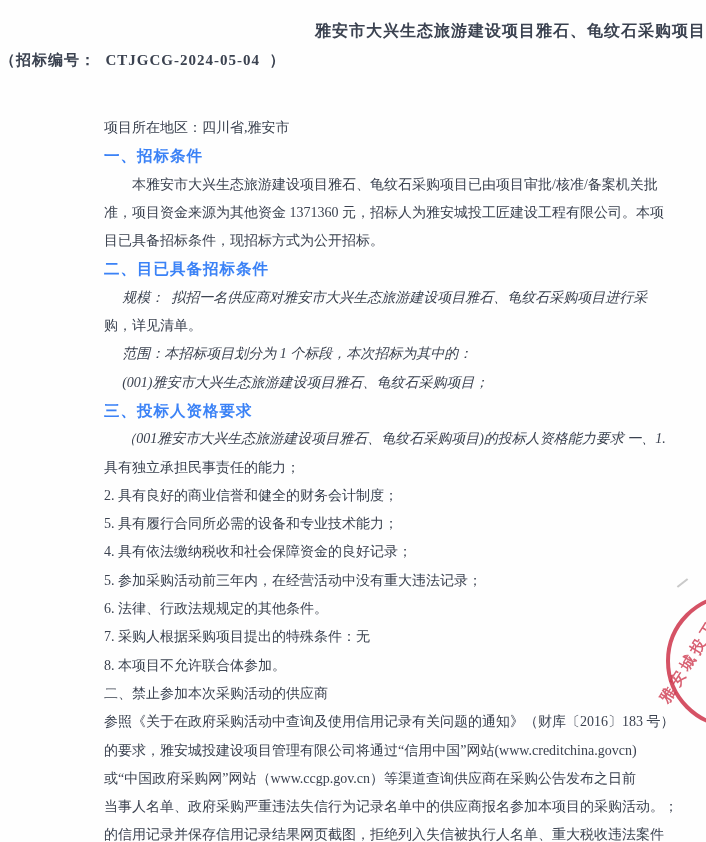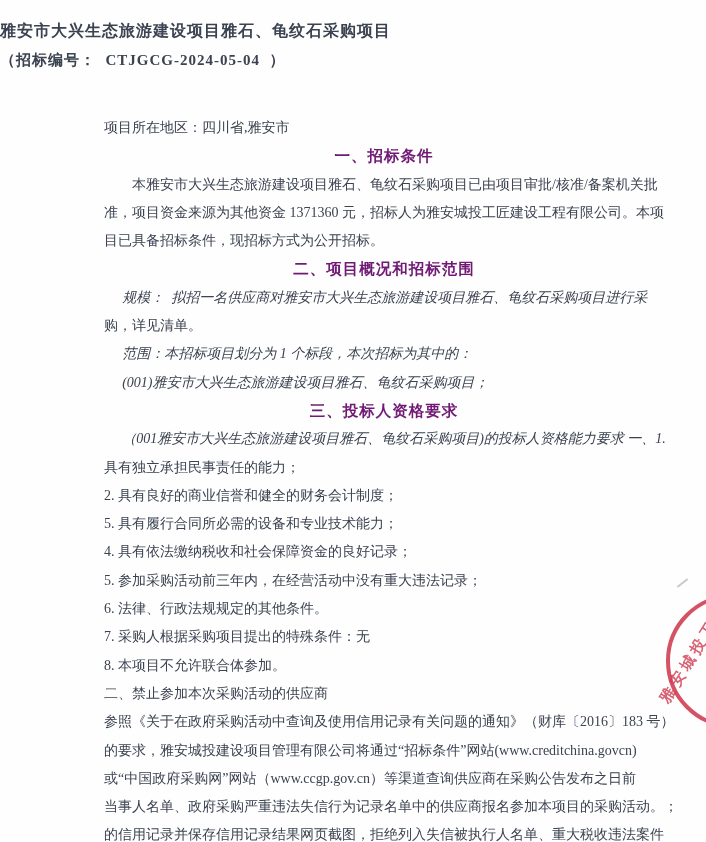--- a/index.html
+++ b/index.html
@@ -6,35 +6,35 @@
   .page{
     position:relative;
     width:706px;height:842px;
     background:#fefefe;
     overflow:hidden;
     font-family:"Liberation Serif","DejaVu Serif",serif;
     color:#3b4250;
   }
   .doc-title{
     position:absolute;top:21px;left:0;width:706px;
-    text-align:left;
+    text-align:right;
     font-size:16px;font-weight:bold;letter-spacing:1px;
     white-space:pre;
   }
   .doc-subtitle{
     position:absolute;top:51px;left:0;width:706px;
     font-size:15px;font-weight:bold;letter-spacing:1px;
     white-space:pre;
   }
   .content{
     position:absolute;left:104px;top:107px;width:560px;
     font-size:14px;line-height:28.3px;margin-top:7px;
   }
   .line{white-space:pre;height:28.3px;overflow:visible;}
-  .heading{font-weight:bold;font-size:15.5px;letter-spacing:1px;font-family:"Liberation Sans","DejaVu Sans",sans-serif;color:#701a75;text-align:center;}
+  .heading{font-weight:bold;font-size:15.5px;letter-spacing:1px;font-family:"Liberation Sans","DejaVu Sans",sans-serif;color:#3b82f6;}
   .indent{padding-left:2em;}
   .indent-sm{padding-left:1.3em;font-style:italic;}
   
   .seal-circle{
     position:absolute;left:666px;top:594px;
     width:126px;height:126px;
     border:4px solid #cf3a50;border-radius:50%;
     opacity:.88;
   }
   .seal-text{
@@ -61,39 +61,39 @@
 
   <div class="content">
 
     <div class="line">项目所在地区：四川省,雅安市</div>
 
     <div class="line heading">一、招标条件</div>
     <div class="line indent">本雅安市大兴生态旅游建设项目雅石、龟纹石采购项目已由项目审批/核准/备案机关批</div>
     <div class="line">准，项目资金来源为其他资金 1371360 元，招标人为雅安城投工匠建设工程有限公司。本项</div>
     <div class="line">目已具备招标条件，现招标方式为公开招标。</div>
 
-    <div class="line heading">二、项目概况和招标范围</div>
+    <div class="line heading">二、目已具备招标条件</div>
     <div class="line indent-sm">规模：  拟招一名供应商对雅安市大兴生态旅游建设项目雅石、龟纹石采购项目进行采</div>
     <div class="line">购，详见清单。</div>
     <div class="line indent-sm">范围：本招标项目划分为 1 个标段，本次招标为其中的：</div>
     <div class="line indent-sm">(001)雅安市大兴生态旅游建设项目雅石、龟纹石采购项目；</div>
 
     <div class="line heading">三、投标人资格要求</div>
     <div class="line indent-sm">（001雅安市大兴生态旅游建设项目雅石、龟纹石采购项目)的投标人资格能力要求 一、1.</div>
     <div class="line">具有独立承担民事责任的能力；</div>
     <div class="line">2. 具有良好的商业信誉和健全的财务会计制度；</div>
     <div class="line">5. 具有履行合同所必需的设备和专业技术能力；</div>
     <div class="line">4. 具有依法缴纳税收和社会保障资金的良好记录；</div>
     <div class="line">5. 参加采购活动前三年内，在经营活动中没有重大违法记录；</div>
     <div class="line">6. 法律、行政法规规定的其他条件。</div>
     <div class="line">7. 采购人根据采购项目提出的特殊条件：无</div>
     <div class="line">8. 本项目不允许联合体参加。</div>
     <div class="line">二、禁止参加本次采购活动的供应商</div>
     <div class="line">参照《关于在政府采购活动中查询及使用信用记录有关问题的通知》（财库〔2016〕183 号）</div>
-    <div class="line">的要求，雅安城投建设项目管理有限公司将通过“招标条件”网站(www.creditchina.govcn)</div>
+    <div class="line">的要求，雅安城投建设项目管理有限公司将通过“信用中国”网站(www.creditchina.govcn)</div>
     <div class="line">或“中国政府采购网”网站（www.ccgp.gov.cn）等渠道查询供应商在采购公告发布之日前</div>
     <div class="line">当事人名单、政府采购严重违法失信行为记录名单中的供应商报名参加本项目的采购活动。；</div>
     <div class="line">的信用记录并保存信用记录结果网页截图，拒绝列入失信被执行人名单、重大税收违法案件</div>
   </div>
 
   <div class="seal-tick"></div>
   <div class="seal-circle"></div>
   <div class="seal-text">雅安城投工匠</div>
 
 </div>

